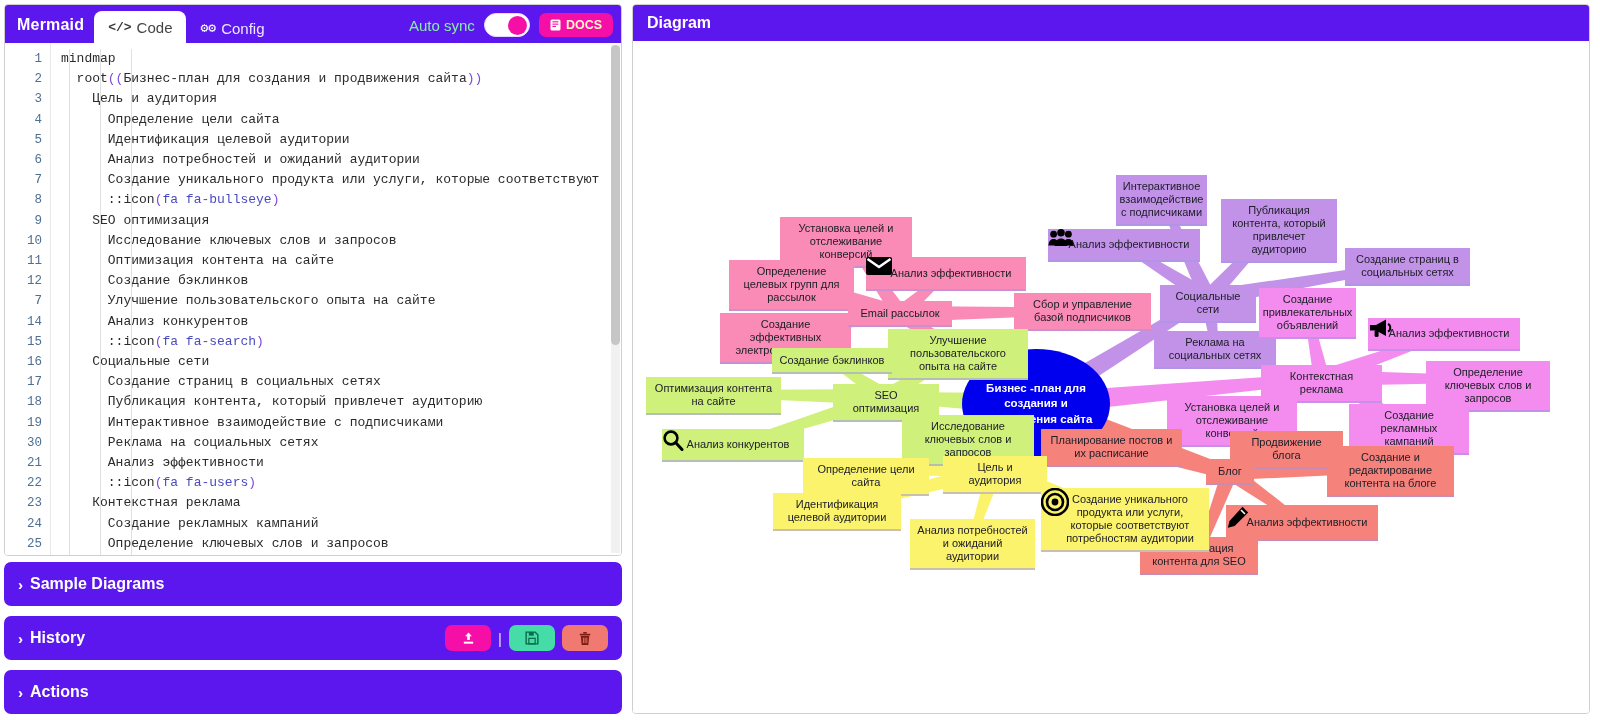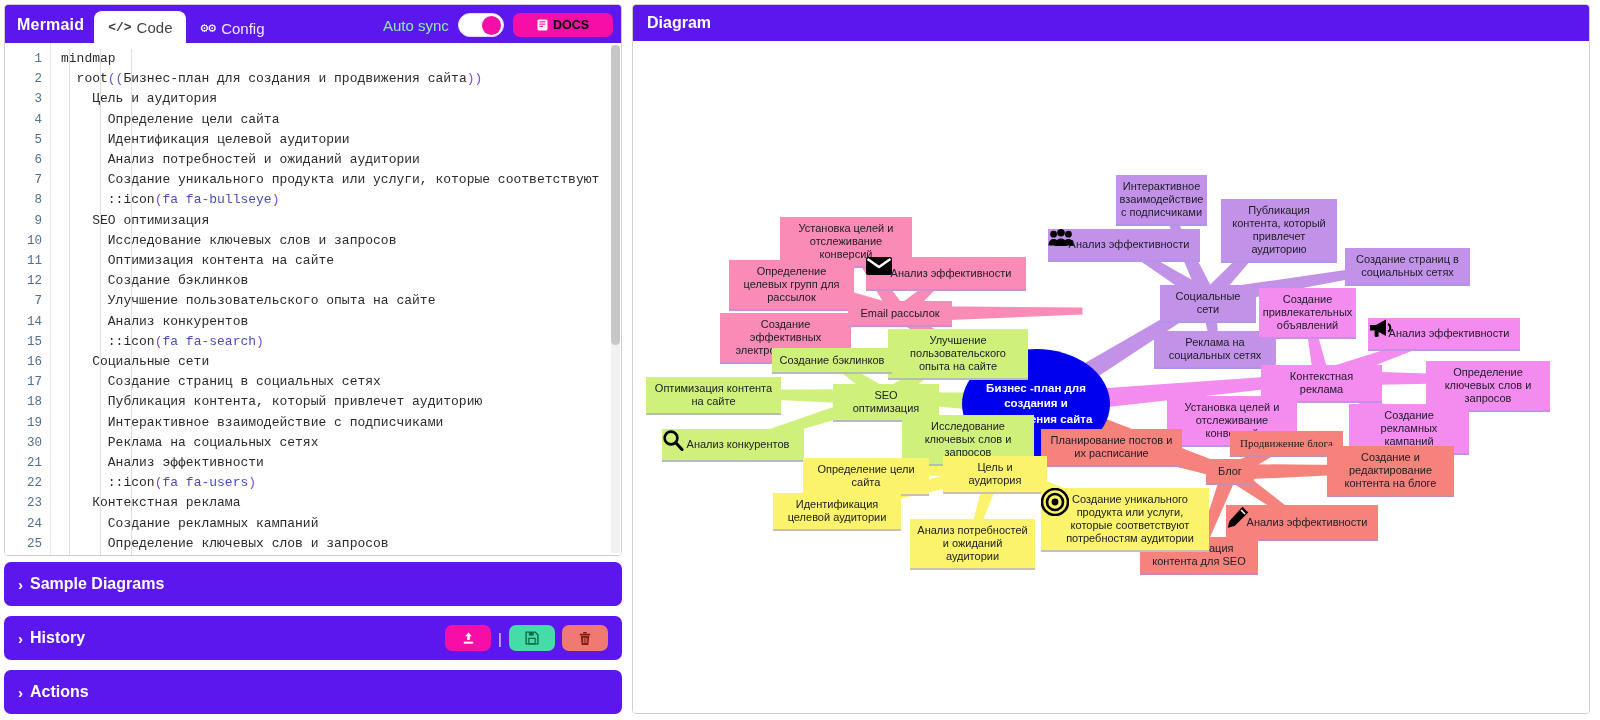--- a/index.html
+++ b/index.html
@@ -59,22 +59,22 @@
   .toggle {
     width: 46px; height: 24px; border-radius: 13px; background: #fff;
     position: relative; cursor: pointer; border: 1px solid #e3d9ff;
   }
   .toggle .knob {
     position: absolute; top: 2px; width: 19px; height: 19px; border-radius: 50%;
   }
   .toggle.on .knob { right: 2px; background: #F50FA6; }
   .toggle.off .knob { left: 2px; background: #3B1E8E; }
   .pill-btn {
-    background: #F50FA6; color: #000000; border: none;
-    border-radius: 7px; height: 24px; padding: 0 24px;
+    background: #F50FA6; color: #fef9c3; border: none;
+    border-radius: 7px; height: 24px; padding: 0 11px;
     display: flex; align-items: center; gap: 5px;
     font-size: 12.5px; font-weight: bold; cursor: pointer;
   }
   .pill-btn svg { display: block; }
 
   
   .code-wrap {
     position: absolute; left: 0; right: 0; top: 38px; bottom: 0;
     background: #fff; display: flex; overflow: hidden;
   }
@@ -362,20 +362,23 @@
           </div>
           <div class="node n-pink" style="left: 96px; top: 219px; width: 125px; min-height: 36px;">
             <span>Определение целевых групп для рассылок</span>
           </div>
           <div class="node n-pink" style="left: 87px; top: 272px; width: 131px; min-height: 36px;">
             <span>Создание эффективных электронных писем</span>
           </div>
           <div class="node n-pink" style="left: 215px; top: 260px; width: 104px; min-height: 26px;">
             <span>Email рассылок</span>
           </div>
+          <div class="node n-pink" style="left: 381px; top: 252px; width: 137px; min-height: 36px;">
+            <span>Сбор и управление базой подписчиков</span>
+          </div>
           <div class="node n-green" style="left: 255px; top: 288px; width: 140px; min-height: 46px;">
             <span>Улучшение пользовательского опыта на сайте</span>
           </div>
           <div class="node n-green" style="left: 139px; top: 307px; width: 120px; min-height: 26px;">
             <span>Создание бэклинков</span>
           </div>
           <div class="node n-green" style="left: 13px; top: 336px; width: 135px; min-height: 33px;">
             <span>Оптимизация контента на сайте</span>
           </div>
           <div class="node n-green" style="left: 200px; top: 343px; width: 106px; min-height: 26px;">
@@ -442,21 +445,21 @@
           </div>
           <div class="node n-magenta" style="left: 716px; top: 363px; width: 120px; min-height: 36px;">
             <span>Создание рекламных кампаний</span>
           </div>
           <div class="node n-magenta" style="left: 534px; top: 355px; width: 130px; min-height: 36px;">
             <span>Установка целей и отслеживание конверсий</span>
           </div>
           <div class="node n-salmon" style="left: 408px; top: 388px; width: 141px; min-height: 36px;">
             <span>Планирование постов и их расписание</span>
           </div>
-          <div class="node n-salmon" style="left: 597px; top: 390px; width: 113px; min-height: 26px; font-family: Liberation Serif, serif;">
+          <div class="node n-salmon" style="left: 597px; top: 390px; width: 113px; min-height: 26px;">
             <span>Продвижение блога</span>
           </div>
           <div class="node n-salmon" style="left: 573px; top: 418px; width: 48px; min-height: 26px;">
             <span>Блог</span>
           </div>
           <div class="node n-salmon" style="left: 694px; top: 405px; width: 127px; min-height: 46px;">
             <span>Создание и редактирование контента на блоге</span>
           </div>
           <div class="node n-salmon withicon" style="left: 593px; top: 464px; width: 152px; min-height: 36px;">
             <span class="glyph">

